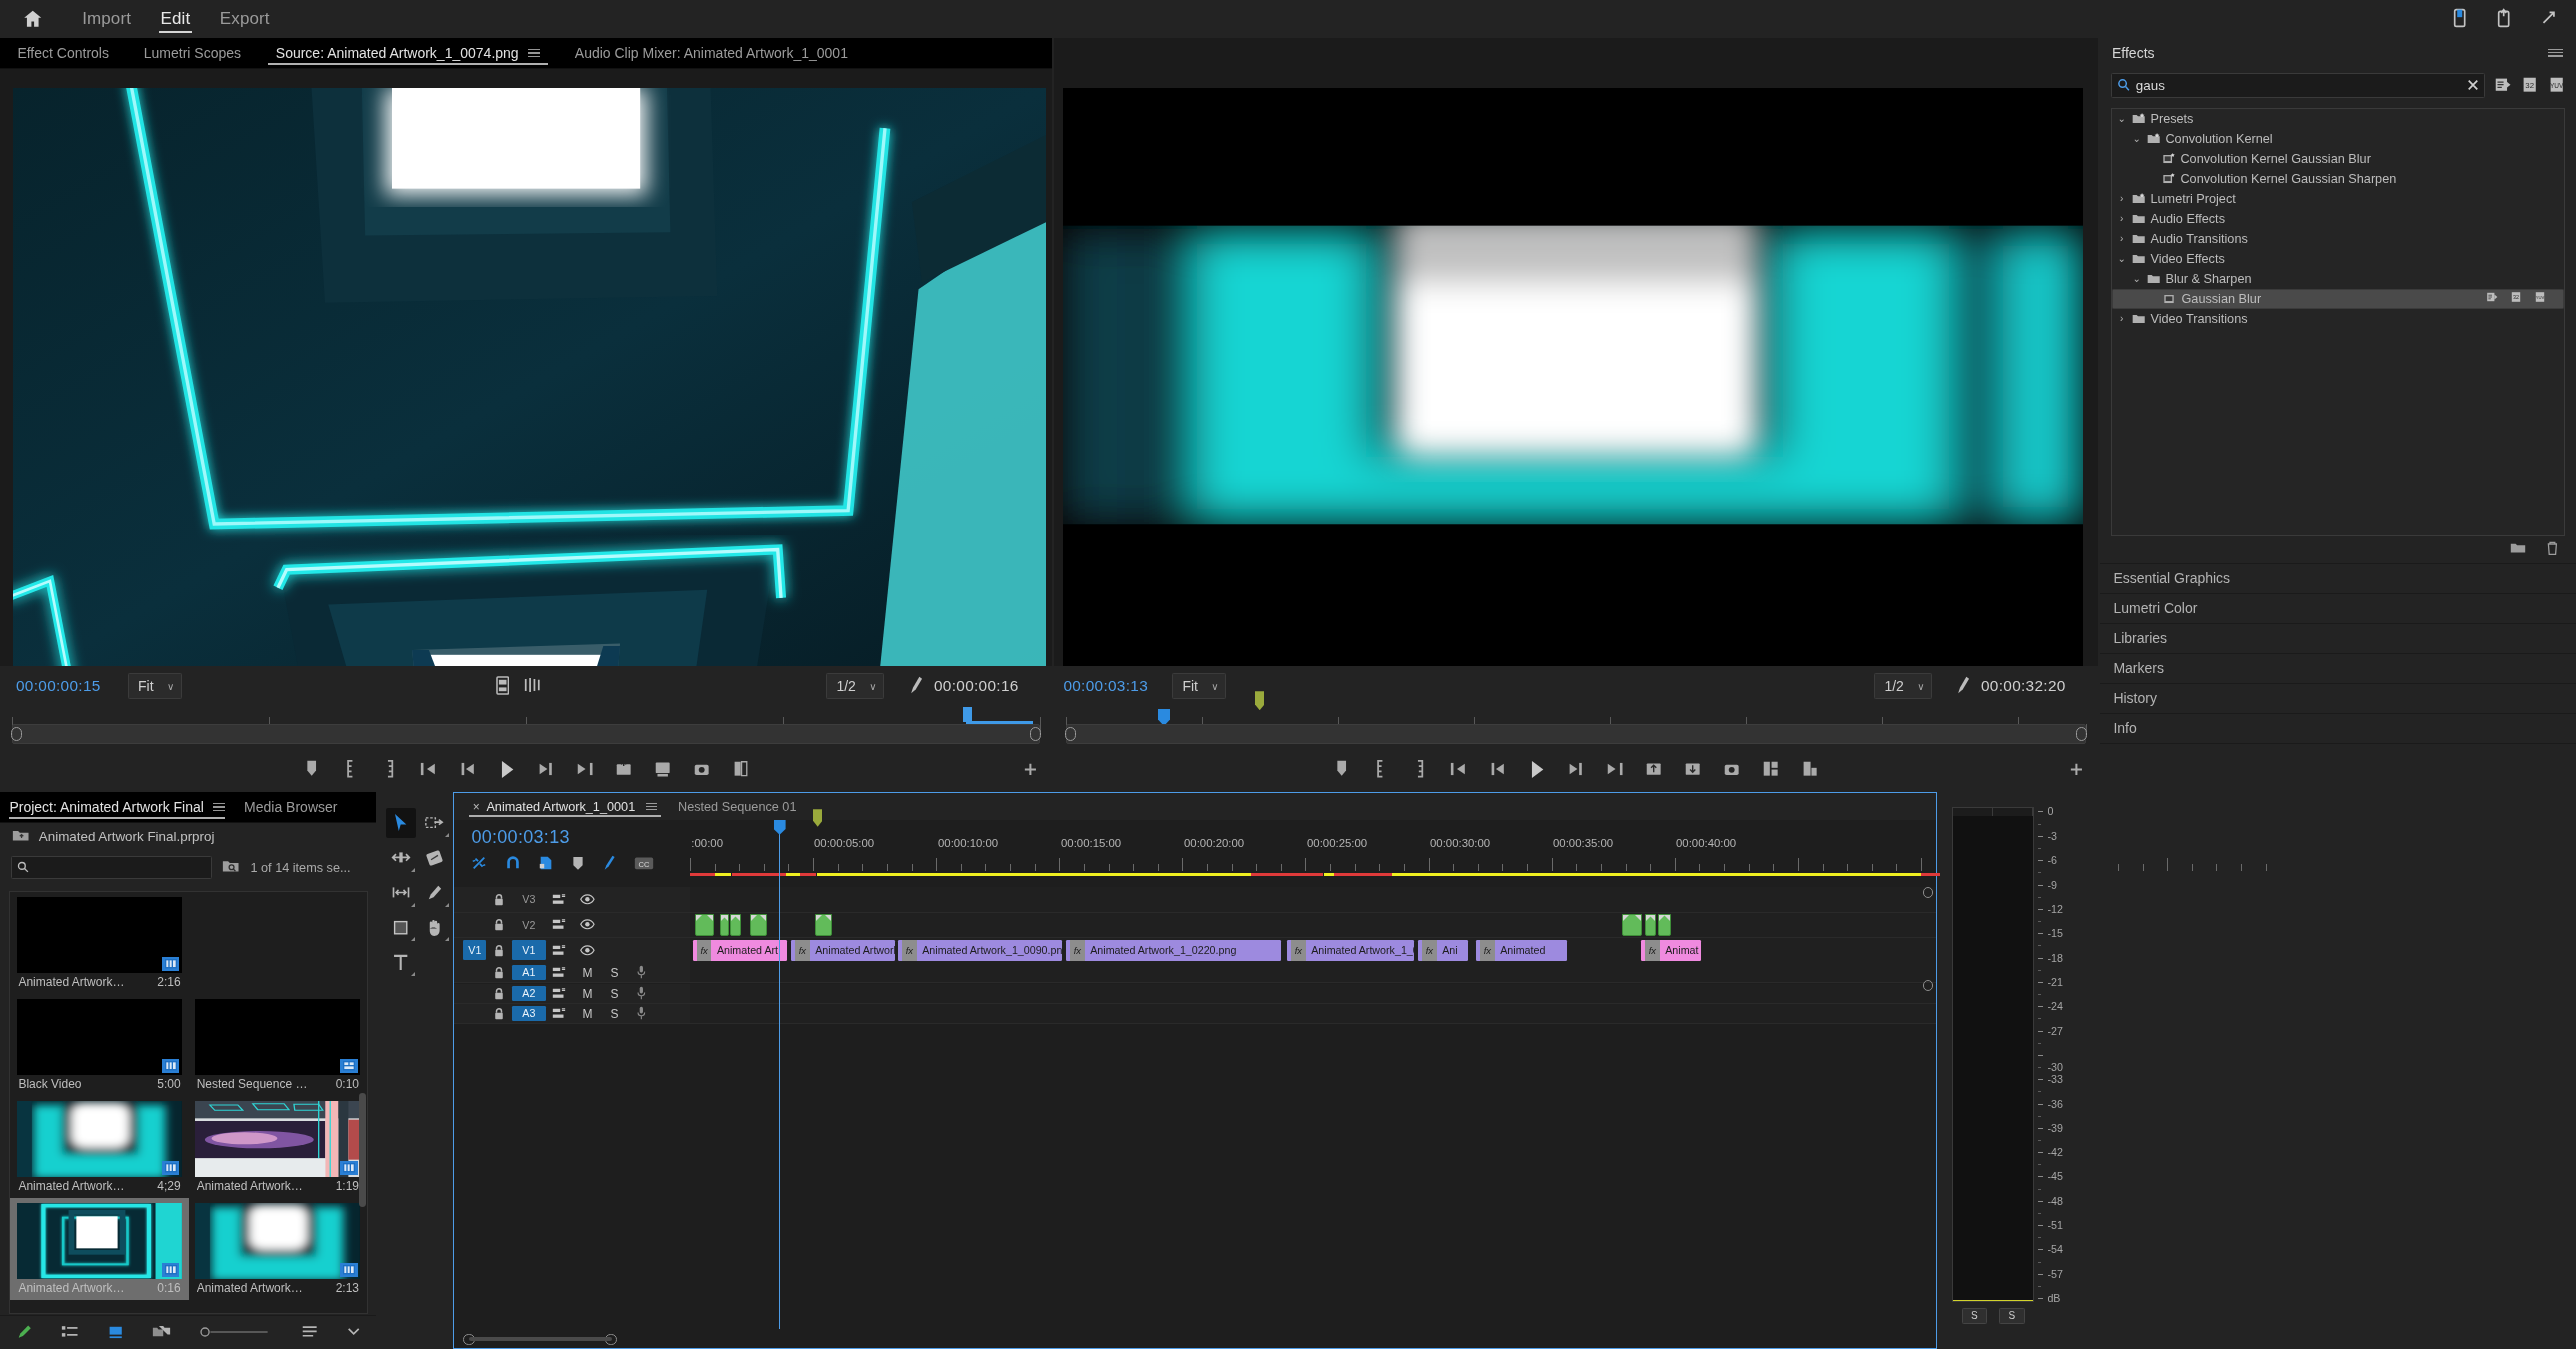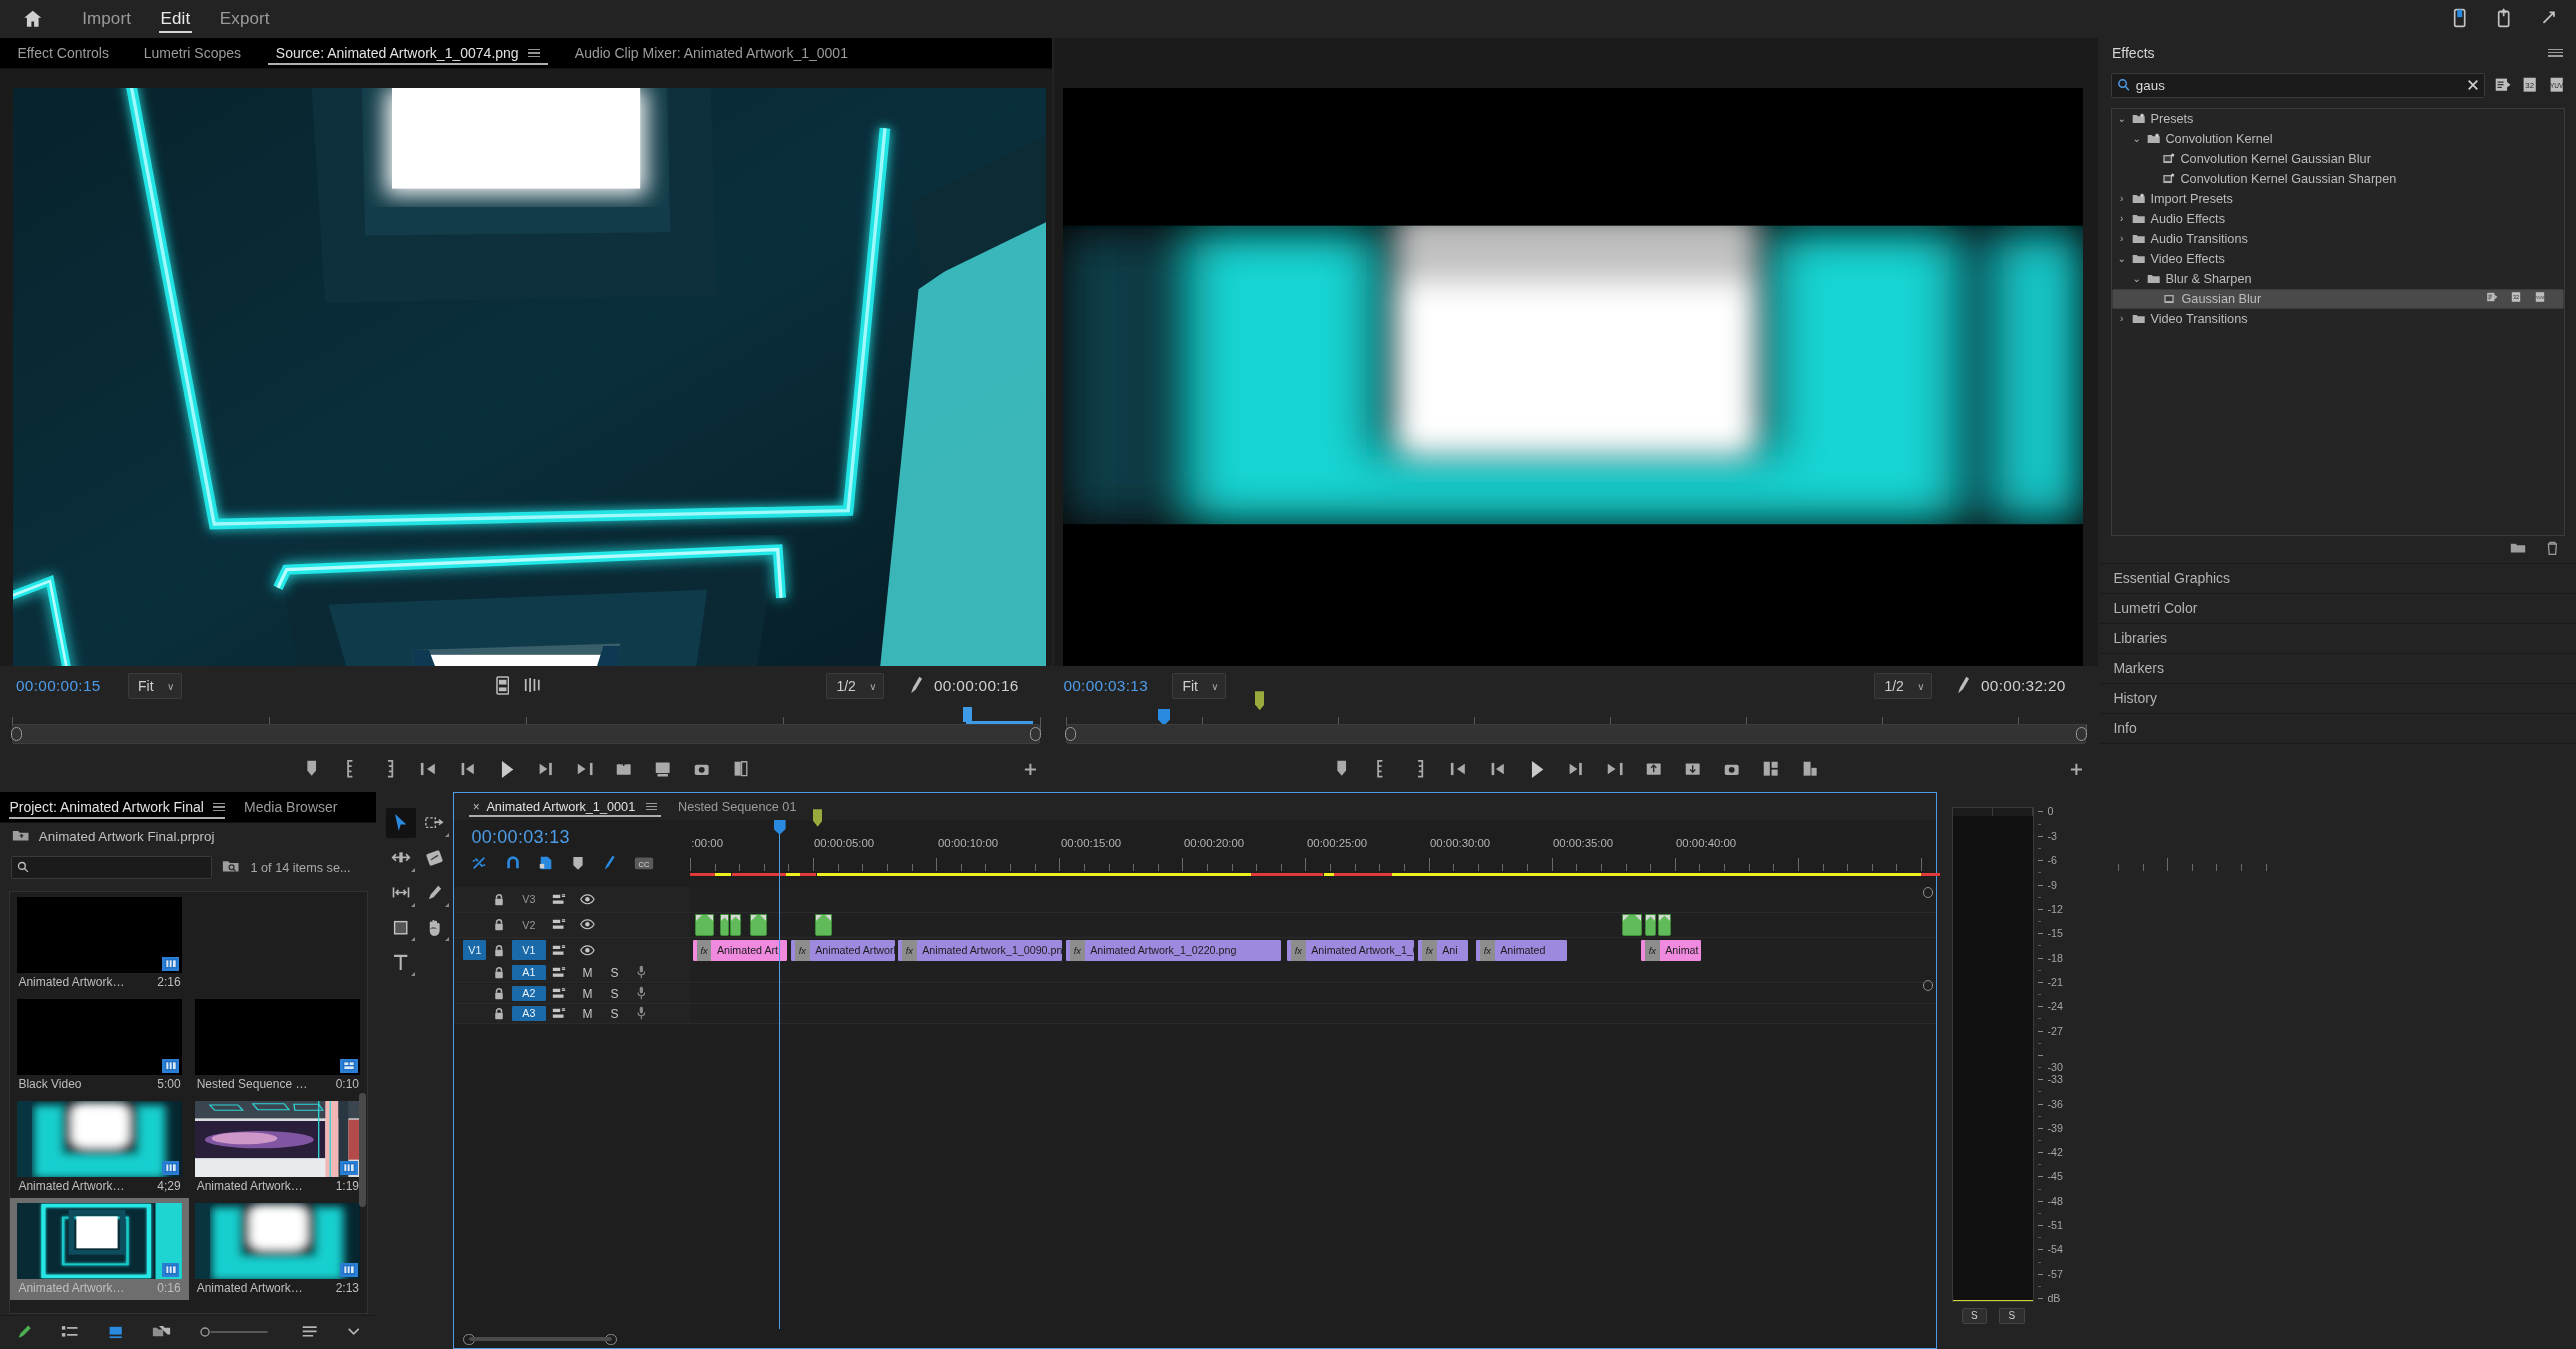--- a/index.html
+++ b/index.html
@@ -757,21 +757,21 @@
           <span>Convolution Kernel Gaussian Sharpen</span>
         </div>
         <div class="fx-row" style="padding-left: 4px;">
           <span class="tw">›</span>
           <span style="display: flex;">
             <svg width="13.4" height="11.4" viewBox="0 0 20 17">
               <path d="M1 3h6l2 2h10v10H1z" fill="#b0b0b0"></path>
               <path d="M15 0l1.1 2.3L18.6 2.7l-1.8 1.7.4 2.5-2.2-1.2-2.2 1.2.4-2.5L11.4 2.7l2.5-.4z" fill="#d8d8d8"></path>
             </svg>
           </span>
-          <span>Import Presets</span>
+          <span>Lumetri Project</span>
         </div>
         <div class="fx-row" style="padding-left: 4px;">
           <span class="tw">›</span>
           <span style="display: flex;">
             <svg width="13.4" height="11.4" viewBox="0 0 20 17">
               <path d="M1 3h6l2 2h10v10H1z" fill="#b0b0b0"></path>
             </svg>
           </span>
           <span>Audio Effects</span>
         </div>

